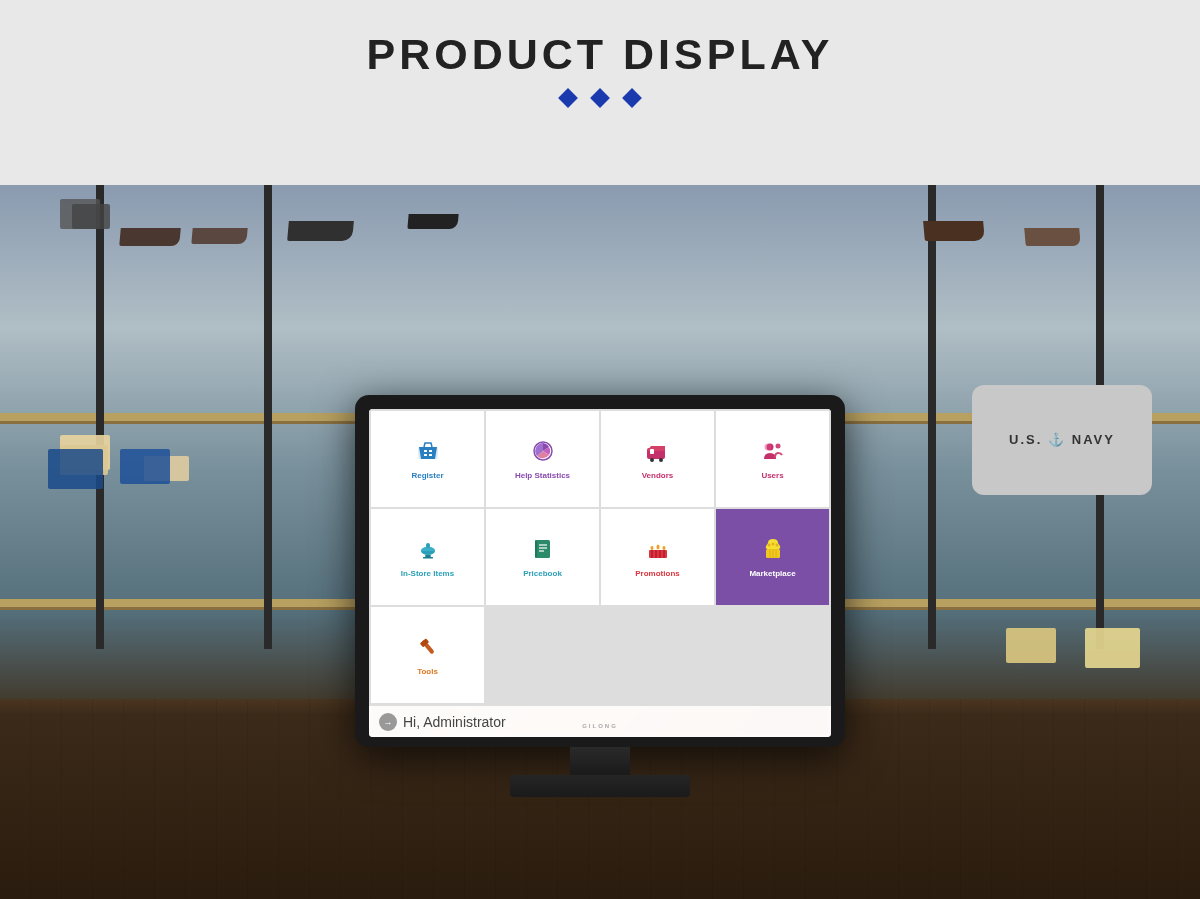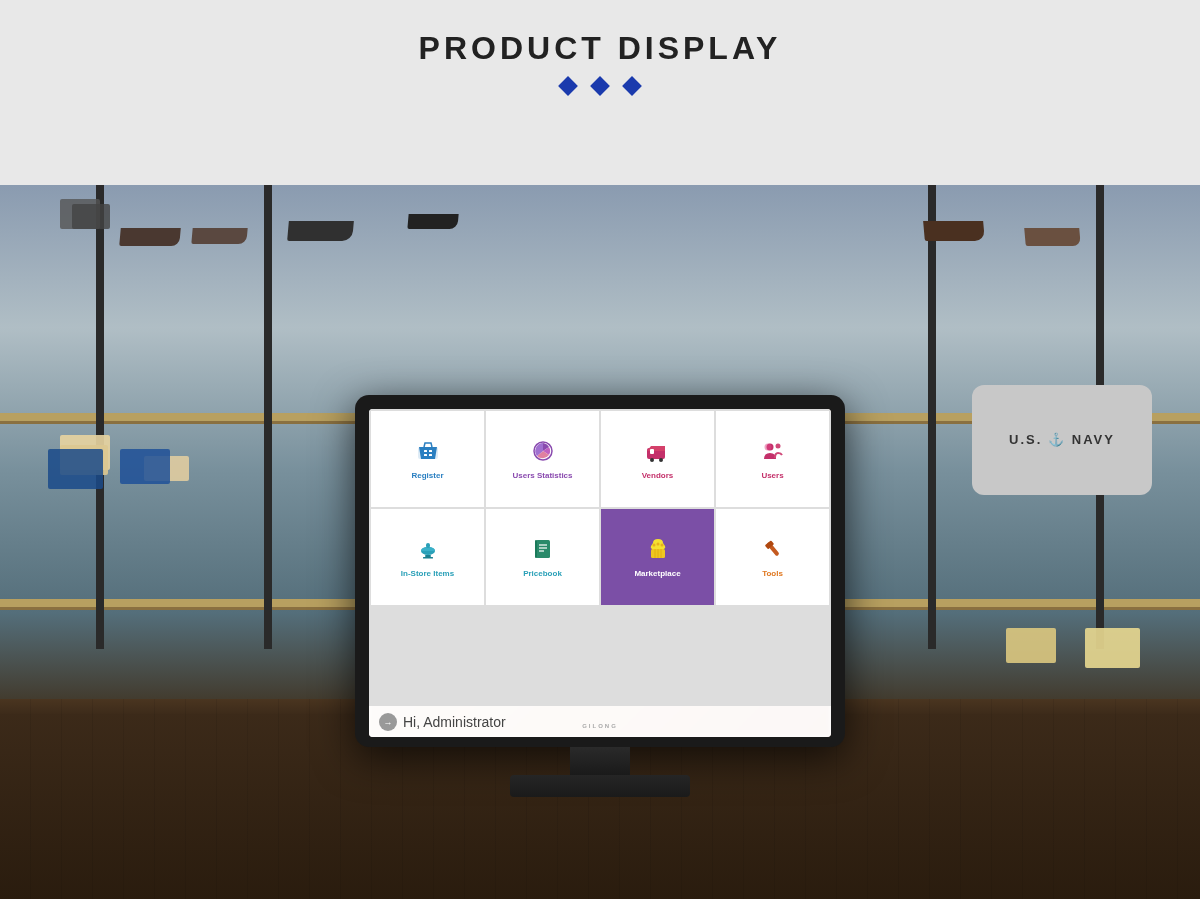--- a/index.html
+++ b/index.html
@@ -13,21 +13,21 @@
 
     
     .header-area {
       background: #e8e8e8;
       text-align: center;
       padding: 30px 0 15px;
       position: relative;
       z-index: 10;
     }
     .header-title {
-      font-size: 32px;
+      font-size: 43px;
       font-weight: 900;
       letter-spacing: 4px;
       color: #222;
       text-transform: uppercase;
     }
     .diamonds {
       margin-top: 12px;
       display: flex;
       justify-content: center;
       gap: 18px;
@@ -332,21 +332,21 @@
           <div class="grid-cell">
             <div class="cell-icon">
               <svg width="26" height="24" viewBox="0 0 26 24">
                 <circle cx="13" cy="12" r="9" fill="none" stroke="#8a4baf" stroke-width="1.5"></circle>
                 <path d="M13 12 L13 4 A8 8 0 0 1 19 8Z" fill="#8a4baf"></path>
                 <path d="M13 12 L19 8 A8 8 0 0 1 19 16Z" fill="#c060c0"></path>
                 <path d="M13 12 L19 16 A8 8 0 0 1 7 17Z" fill="#e080a0"></path>
                 <path d="M13 12 L7 17 A8 8 0 0 1 13 4Z" fill="#a070d0"></path>
               </svg>
             </div>
-            <div class="cell-label color-purple">Users Statistics</div>
+            <div class="cell-label color-purple">Help Statistics</div>
           </div>
 
           <div class="grid-cell">
             <div class="cell-icon">
               <svg width="26" height="24" viewBox="0 0 26 24">
                 <rect x="2" y="9" width="18" height="11" rx="2" fill="#c4306a"></rect>
                 <path d="M2 12 L6 7 L20 7 L20 12Z" fill="#d4406a"></path>
                 <circle cx="7" cy="21" r="2" fill="#333"></circle>
                 <circle cx="16" cy="21" r="2" fill="#333"></circle>
                 <rect x="5" y="10" width="4" height="5" rx="1" fill="#fff"></rect>
@@ -388,20 +388,36 @@
                 <rect x="6" y="3" width="14" height="18" rx="1.5" fill="#2a8a6a"></rect>
                 <rect x="5" y="3" width="2" height="18" rx="1" fill="#1a7a5a"></rect>
                 <line x1="9" y1="8" x2="17" y2="8" stroke="#fff" stroke-width="1.2"></line>
                 <line x1="9" y1="11" x2="17" y2="11" stroke="#fff" stroke-width="1.2"></line>
                 <line x1="9" y1="14" x2="14" y2="14" stroke="#fff" stroke-width="1.2"></line>
               </svg>
             </div>
             <div class="cell-label color-teal">Pricebook</div>
           </div>
 
+          <div class="grid-cell">
+            <div class="cell-icon">
+              <svg width="26" height="24" viewBox="0 0 26 24">
+                <rect x="4" y="13" width="18" height="8" rx="1" fill="#d9363e"></rect>
+                <rect x="6" y="13" width="2" height="8" fill="#c02030"></rect>
+                <rect x="10" y="13" width="2" height="8" fill="#c02030"></rect>
+                <rect x="14" y="13" width="2" height="8" fill="#c02030"></rect>
+                <rect x="18" y="13" width="2" height="8" fill="#c02030"></rect>
+
+                <ellipse cx="7" cy="11" rx="1.5" ry="2" fill="#f0a020"></ellipse>
+                <ellipse cx="13" cy="10" rx="1.5" ry="2.5" fill="#f0a020"></ellipse>
+                <ellipse cx="19" cy="11" rx="1.5" ry="2" fill="#f0a020"></ellipse>
+              </svg>
+            </div>
+            <div class="cell-label color-red">Promotions</div>
+          </div>
 
 
 
           <div class="grid-cell marketplace">
             <div class="cell-icon">
               <svg width="26" height="24" viewBox="0 0 26 24">
                 <path d="M8 6 Q8 2 13 2 Q18 2 18 6 L20 9 Q21 11 19 12 L7 12 Q5 11 6 9Z" fill="#f5e030"></path>
                 <rect x="6" y="12" width="14" height="9" rx="1.5" fill="#f0c820"></rect>
                 <path d="M10 12 L10 21" stroke="#e0a810" stroke-width="0.8"></path>
                 <path d="M13 12 L13 21" stroke="#e0a810" stroke-width="0.8"></path>

